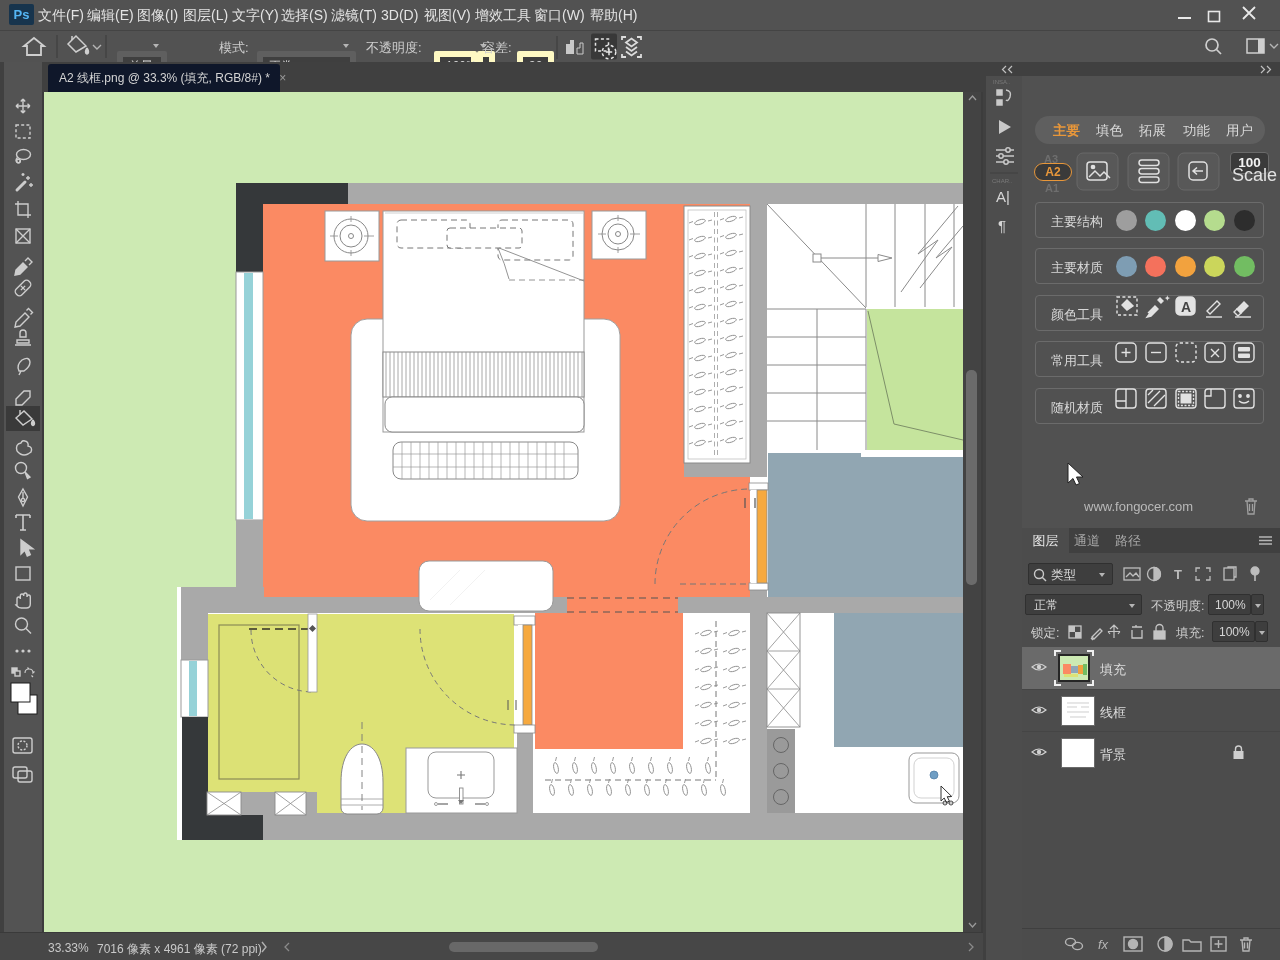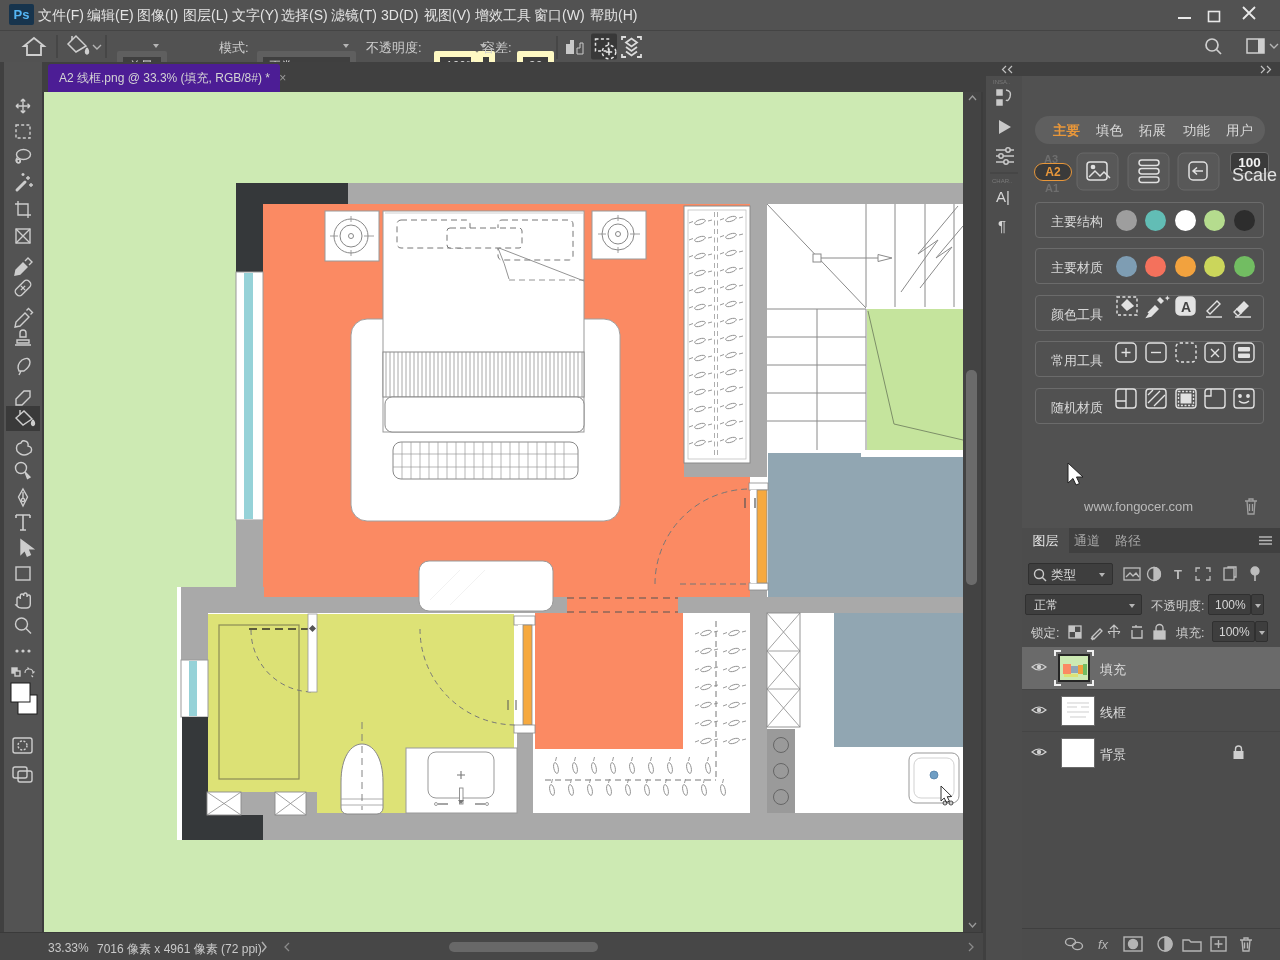--- a/index.html
+++ b/index.html
@@ -13,21 +13,21 @@
      color:#55b6f5;font-size:13px;font-weight:bold;text-align:center;line-height:21px;}
   
   #optbar{left:0;top:31px;width:1280px;height:31px;background:#525252;border-bottom:1px solid #3e3e3e;}
   .optlabel{position:absolute;top:8px;font-size:13px;color:#cfcfcf;}
   .optbox{position:absolute;top:0;height:18px;background:#3e3e3e;border:6px solid #fef9c3;
      border-radius:2px;color:#d6d6d6;font-size:12px;line-height:18px;padding-left:6px;box-sizing:border-box;margin-top:20px;}
   .chev{position:absolute;width:0;height:0;border-left:3.5px solid transparent;border-right:3.5px solid transparent;
      border-top:4px solid #b5b5b5;}
   
   #tabbar{left:40px;top:62px;width:943px;height:30px;background:#404040;}
-  #doctab{position:absolute;left:8px;top:2px;width:232px;height:28px;background:#4c1d95;
+  #doctab{position:absolute;left:8px;top:2px;width:232px;height:28px;background:#0f172a;
      border-radius:3px 3px 0 0;color:#d4d4d4;font-size:12px;line-height:28px;padding-left:11px;box-sizing:border-box;white-space:nowrap;}
   
   #toolrail{left:0;top:62px;width:4px;height:870px;background:#404040;}
   #toolbar{left:4px;top:62px;width:38px;height:870px;background:#535353;}
   
   #canvasArea{left:44px;top:92px;width:919px;height:840px;background:#cdeab3;}
   
   #vscroll{left:963px;top:92px;width:18px;height:840px;background:#434343;}
   #vthumb{position:absolute;left:3px;top:278px;width:11px;height:215px;background:#6b6b6b;border-radius:5px;}
   

